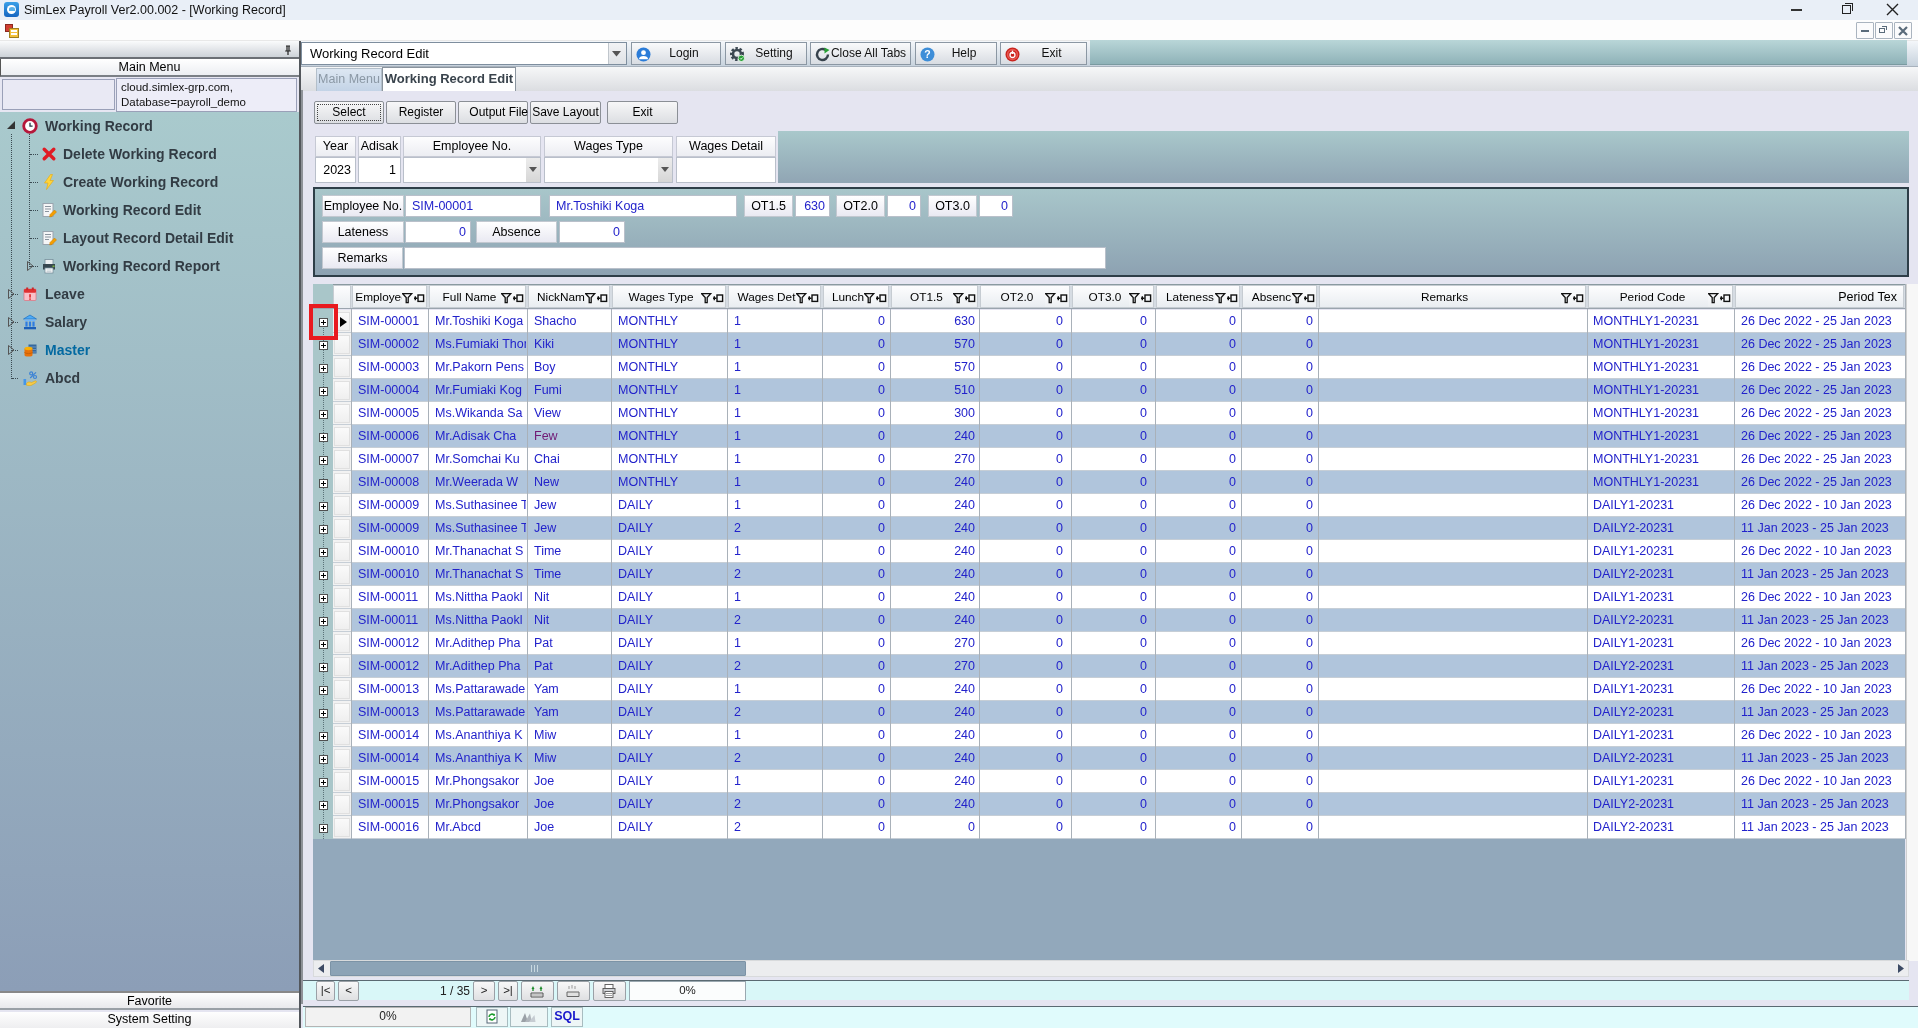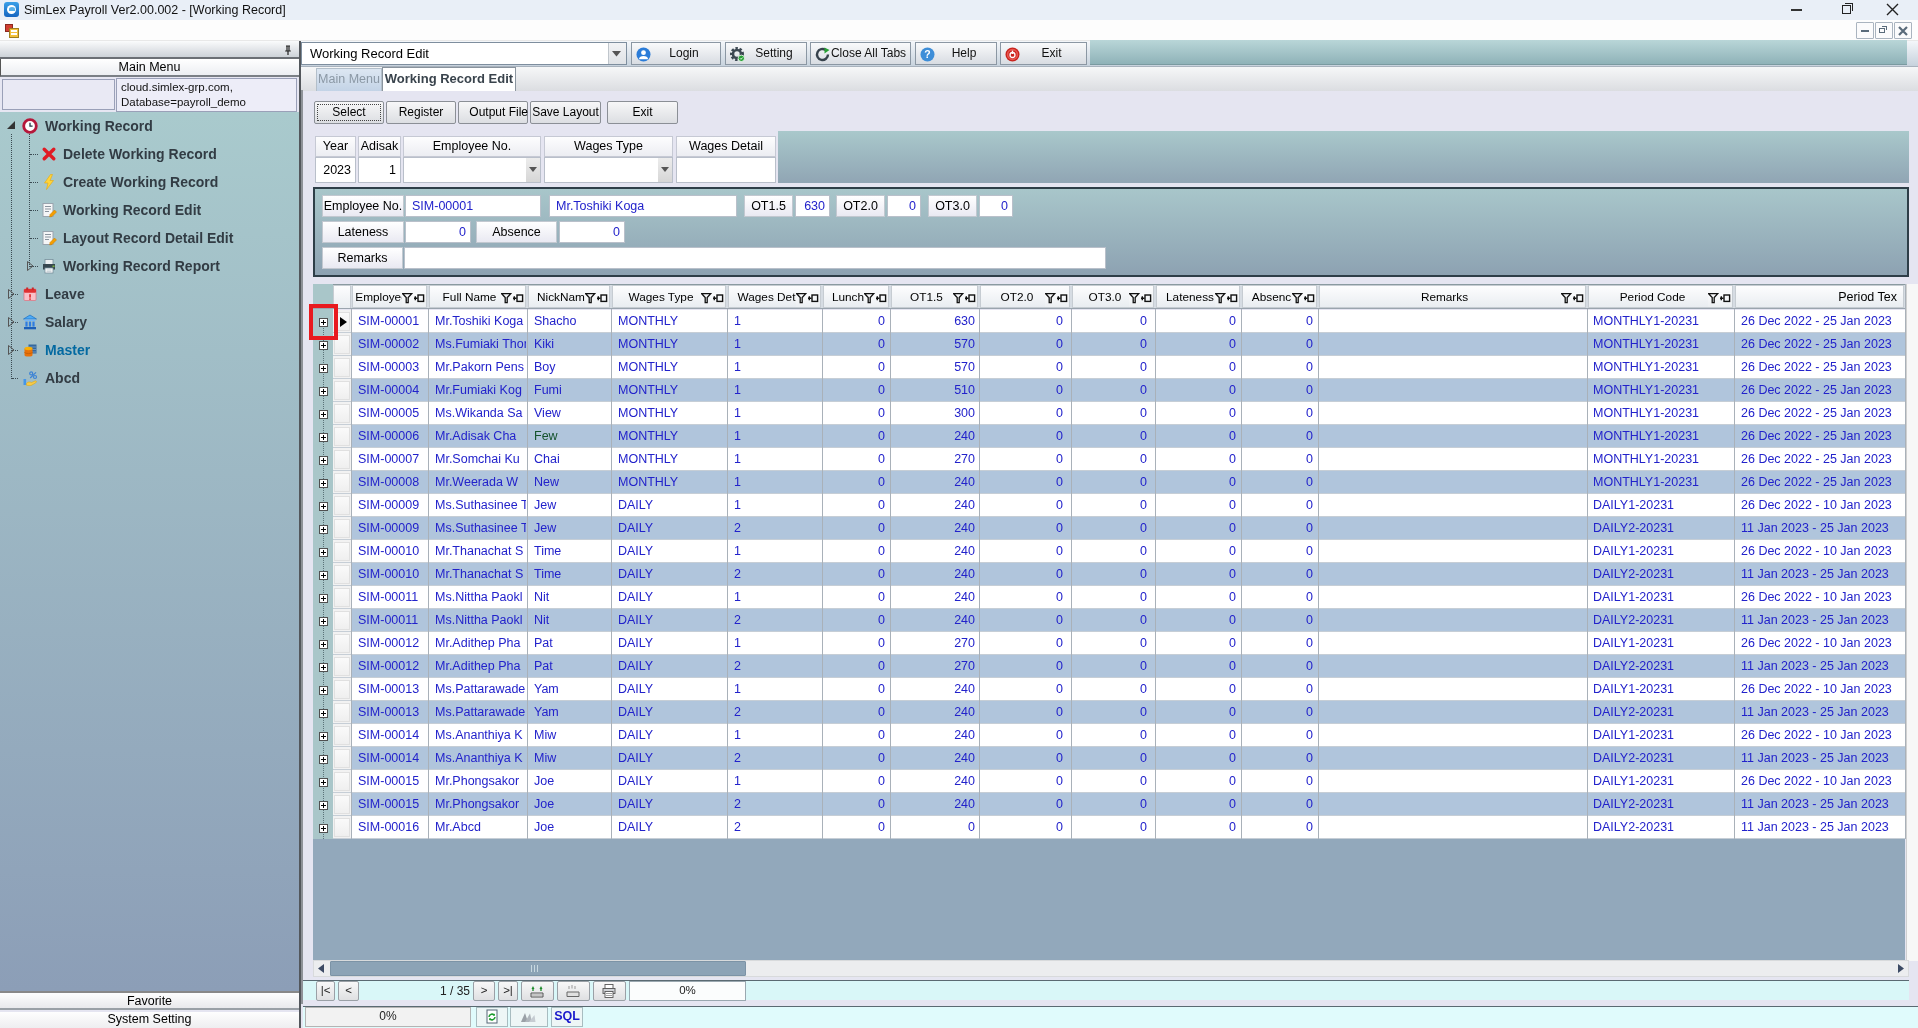--- a/index.html
+++ b/index.html
@@ -449,21 +449,21 @@
 <div class="a" style="left:1593px;top:402px;width:130px;height:23px;line-height:23px;font-size:12.5px;color:#2222cb">MONTHLY1-20231</div>
 <div class="a" style="left:1741px;top:402px;width:160px;height:23px;line-height:23px;font-size:12.5px;color:#2222cb">26 Dec 2022 - 25 Jan 2023</div>
 <div class="a" style="left:351px;top:425px;width:1554px;height:23px;background:#b0c5dc;border-bottom:1px solid #c6ced6"></div>
 <div class="a" style="left:333px;top:425px;width:18px;height:23px;background:#f2f2f2;border-bottom:1px solid #c6ced6"></div>
 <div class="a" style="left:334px;top:427px;width:16px;height:19px;background:linear-gradient(#fafafa,#efefef);border:1px solid #e0e0e0"></div>
 <div class="a" style="left:319px;top:433px;width:9px;height:9px;background:#fff;border:1px solid #505050"></div>
 <div class="a" style="left:321px;top:437px;width:5px;height:1px;background:#000"></div>
 <div class="a" style="left:323px;top:435px;width:1px;height:5px;background:#000"></div>
 <div class="a" style="left:358px;top:425px;width:65px;height:23px;line-height:23px;font-size:12.5px;color:#2222cb">SIM-00006</div>
 <div class="a" style="left:435px;top:425px;width:91px;height:23px;line-height:23px;font-size:12.5px;color:#2222cb">Mr.Adisak Cha</div>
-<div class="a" style="left:534px;top:425px;width:74px;height:23px;line-height:23px;font-size:12.5px;color:#14532d">Few</div>
+<div class="a" style="left:534px;top:425px;width:74px;height:23px;line-height:23px;font-size:12.5px;color:#701a75">Few</div>
 <div class="a" style="left:618px;top:425px;width:105px;height:23px;line-height:23px;font-size:12.5px;color:#2222cb">MONTHLY</div>
 <div class="a" style="left:734px;top:425px;width:60px;height:23px;line-height:23px;font-size:12.5px;color:#2222cb">1</div>
 <div class="a" style="left:822px;top:425px;width:63px;height:23px;line-height:23px;text-align:right;font-size:12.5px;color:#2222cb">0</div>
 <div class="a" style="left:890px;top:425px;width:85px;height:23px;line-height:23px;text-align:right;font-size:12.5px;color:#2222cb">240</div>
 <div class="a" style="left:979px;top:425px;width:84px;height:23px;line-height:23px;text-align:right;font-size:12.5px;color:#2222cb">0</div>
 <div class="a" style="left:1071px;top:425px;width:76px;height:23px;line-height:23px;text-align:right;font-size:12.5px;color:#2222cb">0</div>
 <div class="a" style="left:1155px;top:425px;width:81px;height:23px;line-height:23px;text-align:right;font-size:12.5px;color:#2222cb">0</div>
 <div class="a" style="left:1241px;top:425px;width:72px;height:23px;line-height:23px;text-align:right;font-size:12.5px;color:#2222cb">0</div>
 <div class="a" style="left:1593px;top:425px;width:130px;height:23px;line-height:23px;font-size:12.5px;color:#2222cb">MONTHLY1-20231</div>
 <div class="a" style="left:1741px;top:425px;width:160px;height:23px;line-height:23px;font-size:12.5px;color:#2222cb">26 Dec 2022 - 25 Jan 2023</div>

